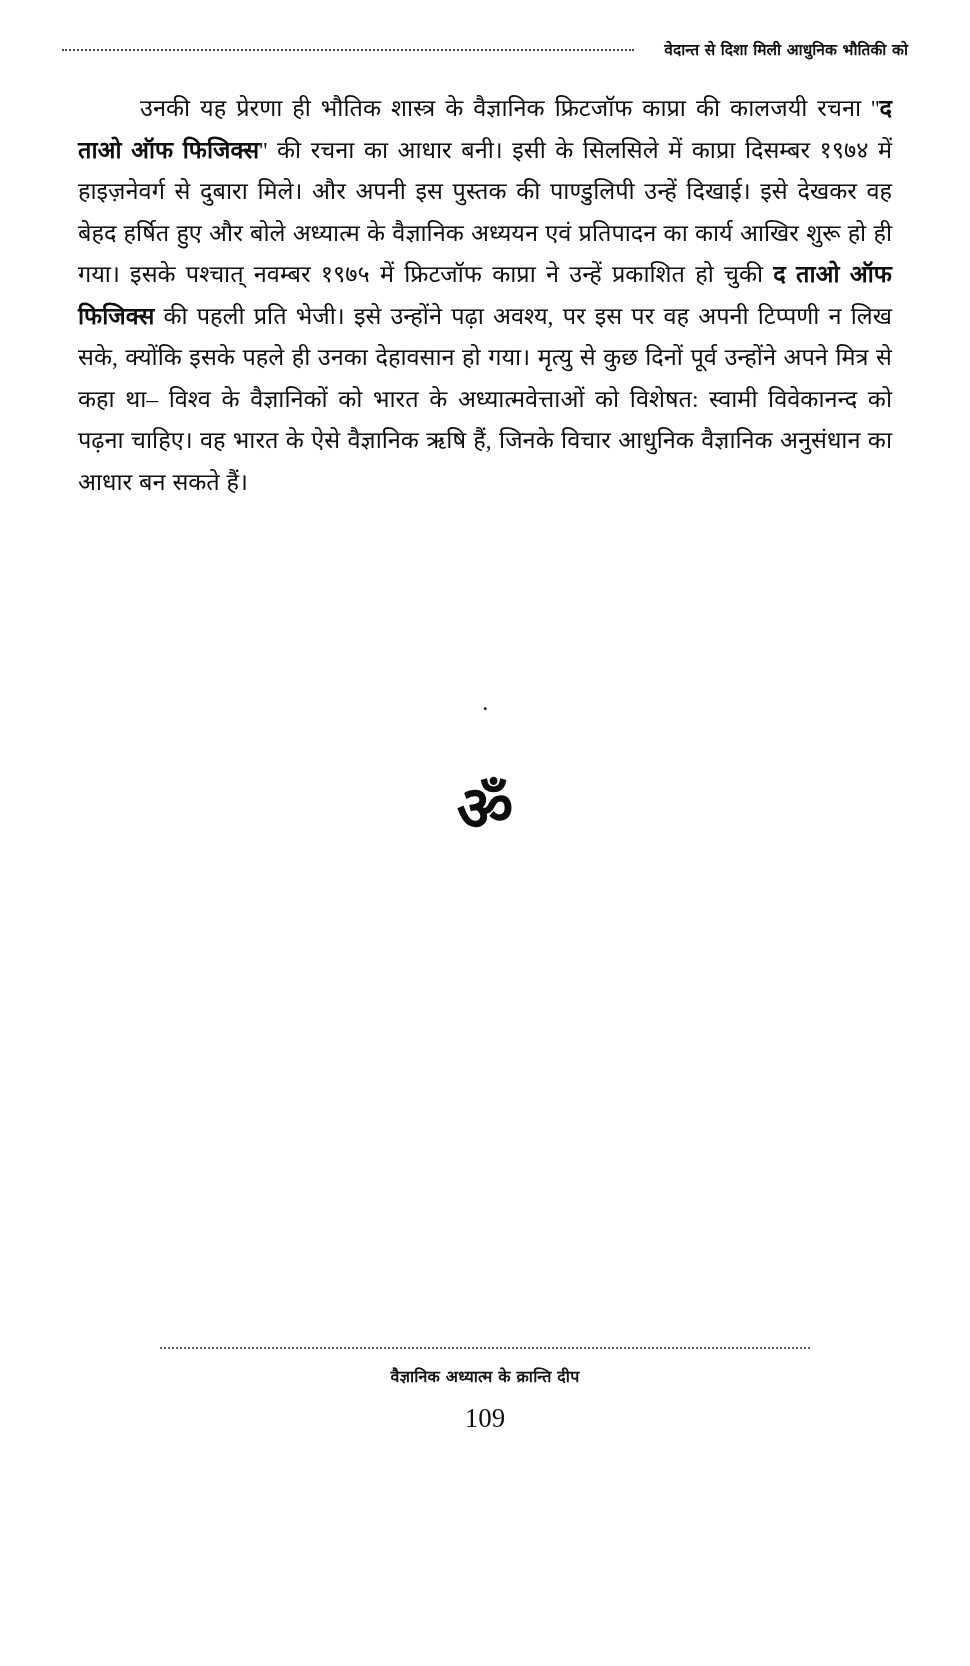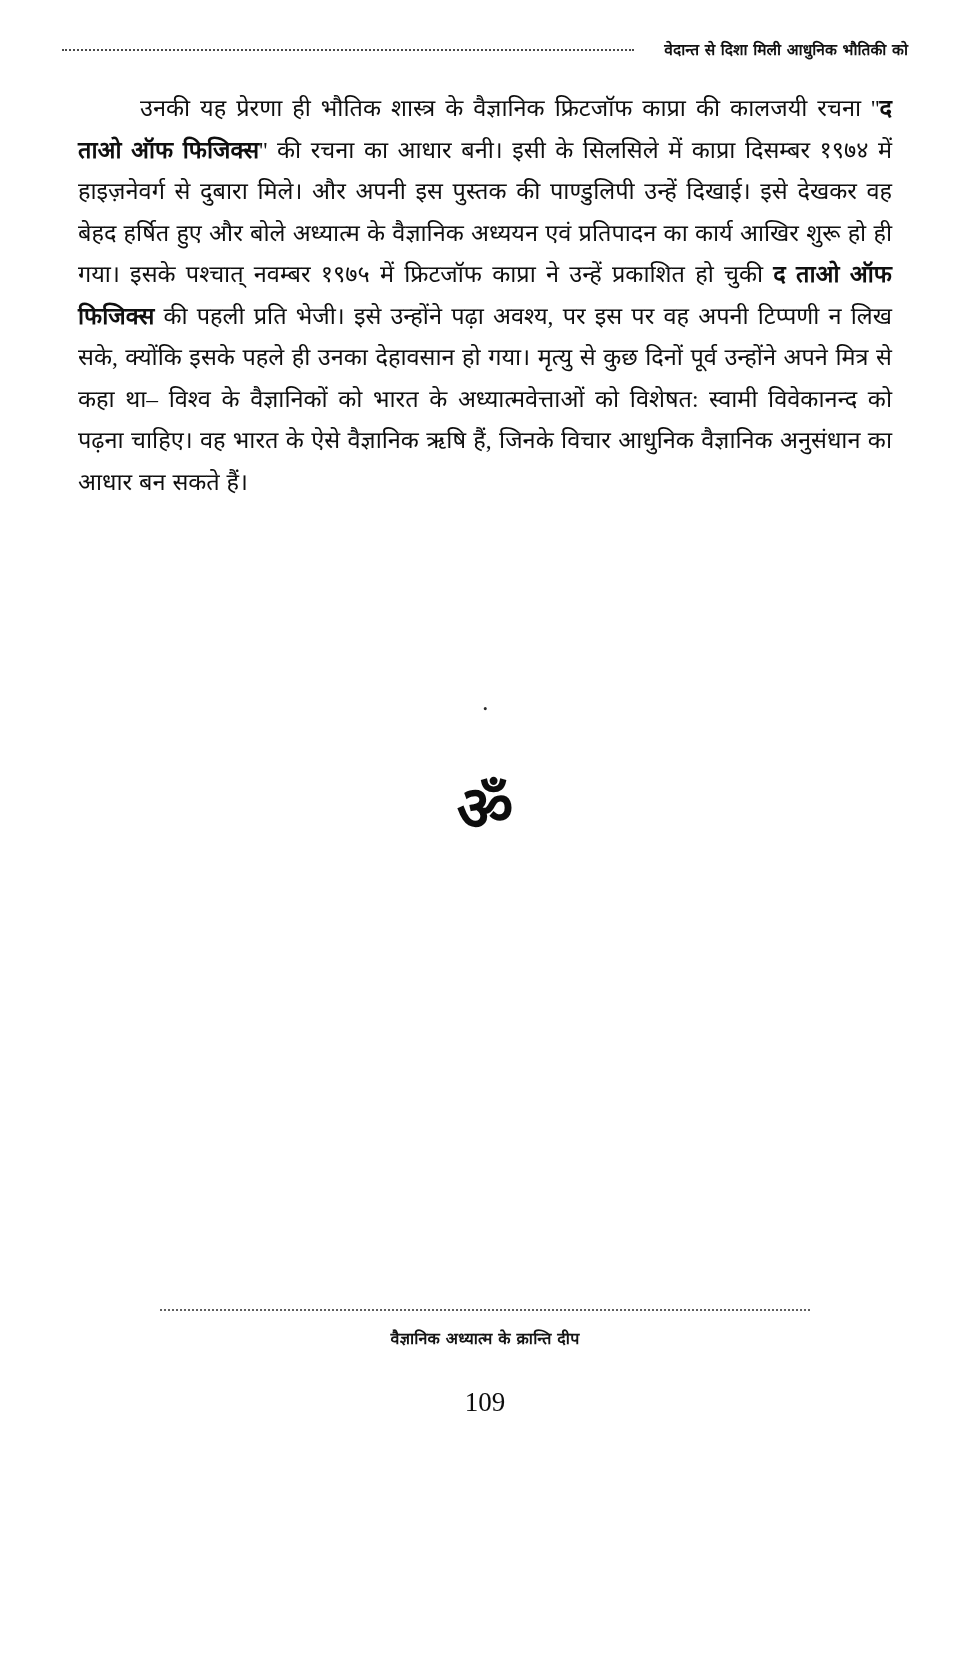--- a/index.html
+++ b/index.html
@@ -92,38 +92,38 @@
     line-height: 62px;
     font-weight: 700;
     color: #0d0d0d;
   }
 
   
   .footer {
     position: absolute;
     left: 160px;
     right: 160px;
-    bottom: 248px;
+    bottom: 232px;
     text-align: center;
   }
   .footer-rule {
     border-bottom: 2px dotted #3a3a3a;
     height: 0;
     margin-bottom: 16px;
     opacity: .8;
   }
   .footer-title {
     font-family: "DejaVu Sans", sans-serif;
     font-size: 16px;
     font-weight: 700;
     color: #141414;
     letter-spacing: .2px;
   }
   .folio {
-    margin-top: 38px;
+    margin-top: 16px;
     font-family: "Liberation Serif", serif;
     font-size: 27px;
     font-weight: 400;
     color: #0d0d0d;
   }
 </style>
 </head>
 <body>
 
 <div class="page">

